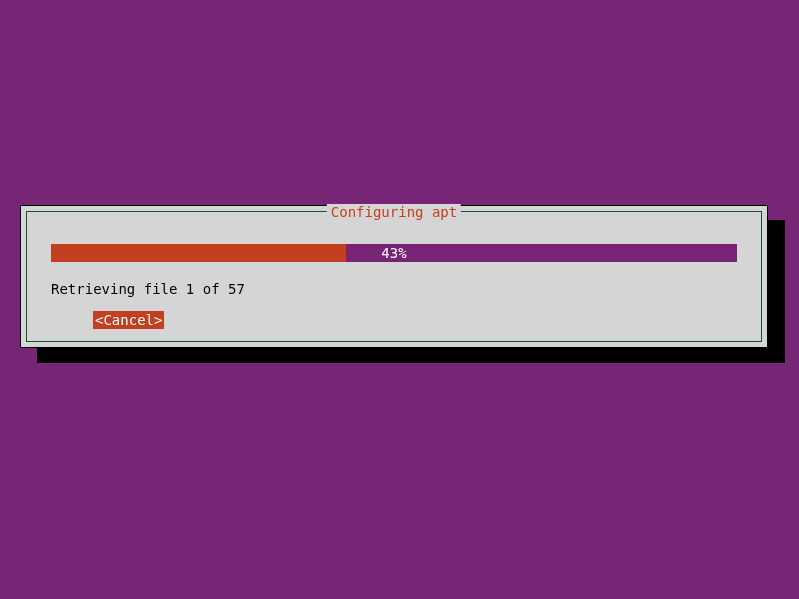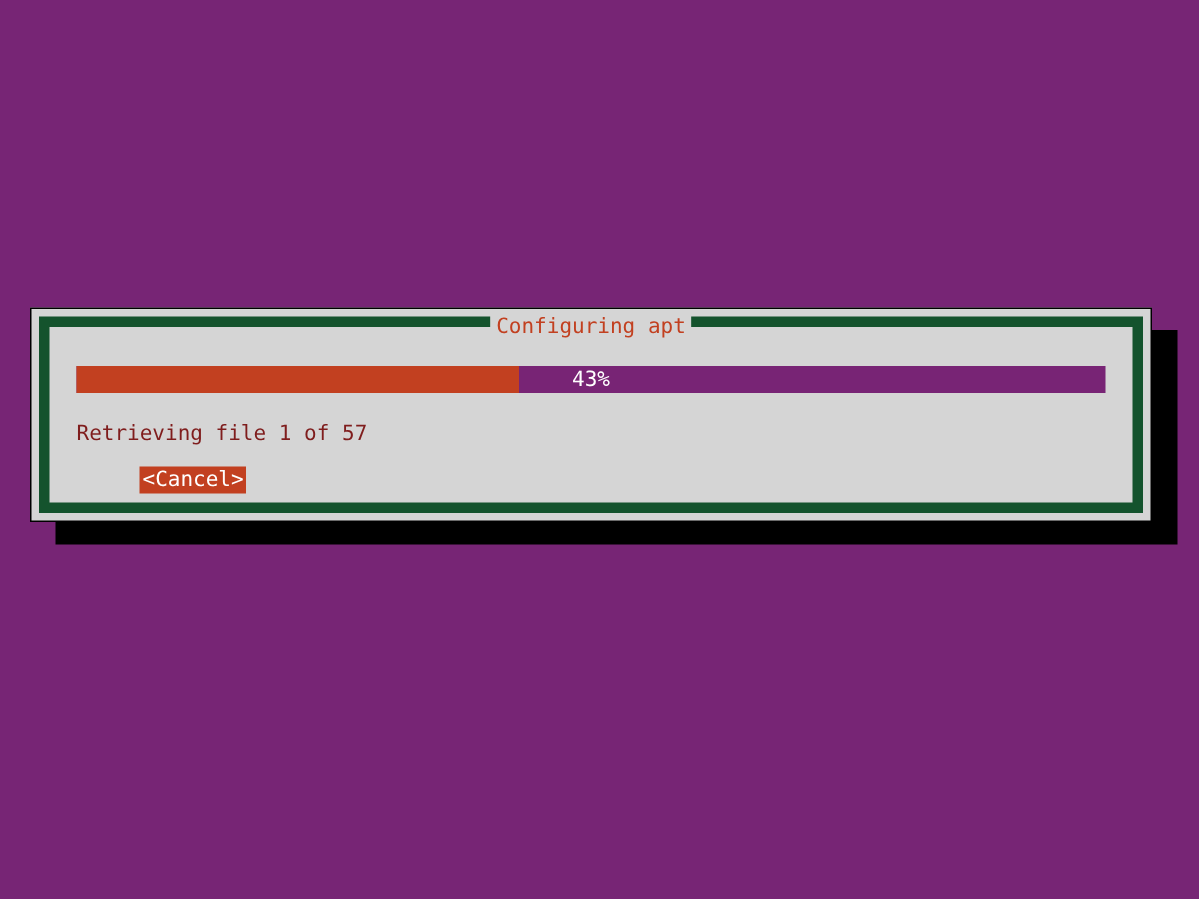--- a/index.html
+++ b/index.html
@@ -32,21 +32,21 @@
       height: 143px;
       background-color: #d5d5d5;
       border: 1px solid #000000;
     }
     .dialog-inner-border {
       position: absolute;
       left: 5px;
       top: 5px;
       right: 5px;
       bottom: 5px;
-      border: 7px solid #14532d;
+      border: 1px solid #14532d;
     }
     .dialog-title {
       position: absolute;
       top: -8px;
       left: 50%;
       transform: translateX(-50%);
       background-color: #d5d5d5;
       color: #c24020;
       padding: 0 4px;
       font-family: monospace;
@@ -77,21 +77,21 @@
       text-align: center;
       color: #ffffff;
       line-height: 18px;
       font-family: monospace;
       font-size: 14px;
     }
     .status-text {
       position: absolute;
       top: 75px;
       left: 30px;
-      color: #7f1d1d;
+      color: #000000;
       font-family: monospace;
       font-size: 14px;
     }
     .cancel-button {
       position: absolute;
       top: 105px;
       left: 72px;
       background-color: #c24020;
       color: #ffffff;
       font-family: monospace;

